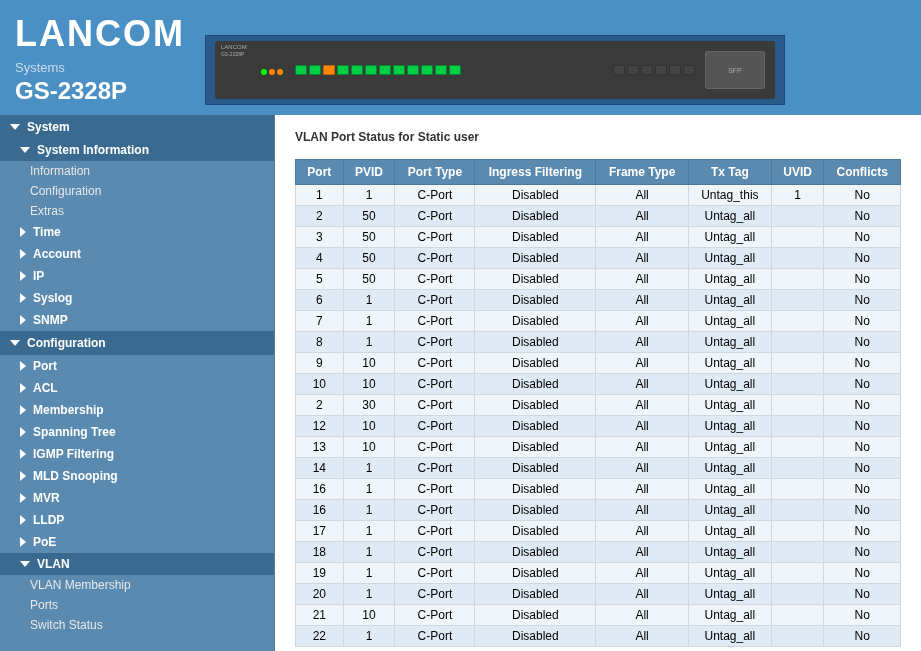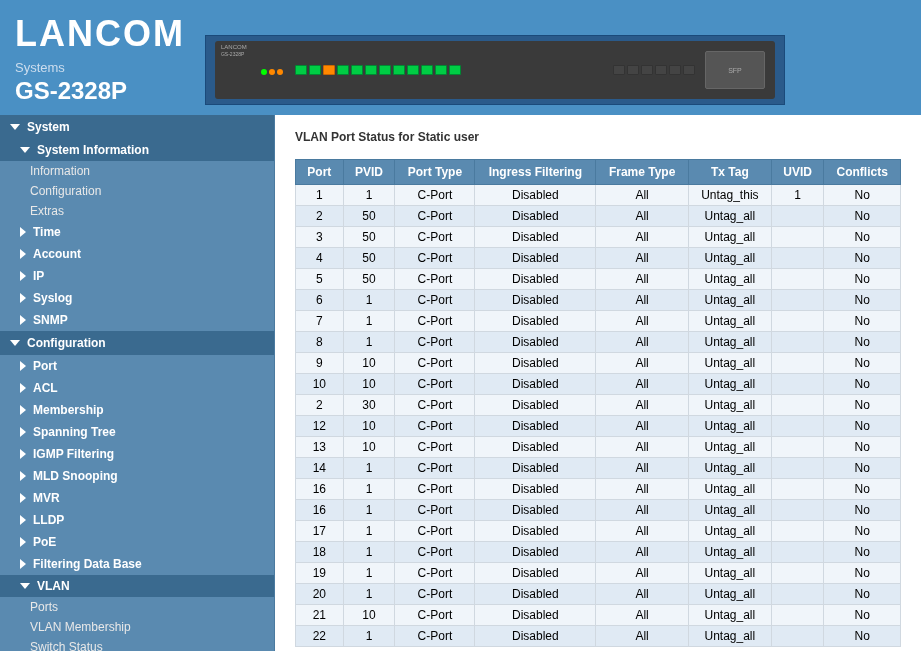--- a/index.html
+++ b/index.html
@@ -191,34 +191,30 @@
     <div class="sidebar-subsection">
       <span class="triangle-right"></span>
       <span>LLDP</span>
     </div>
 
     <div class="sidebar-subsection">
       <span class="triangle-right"></span>
       <span>PoE</span>
     </div>
 
-    <div class="sidebar-subsection">
-      <span class="triangle-right"></span>
-      <span>Filtering Data Base</span>
-    </div>
 
     <div class="sidebar-subsection active">
       <span class="triangle-down"></span>
       <span>VLAN</span>
     </div>
     <div class="sidebar-leaf">
+      <span>VLAN Membership</span>
+    </div>
+    <div class="sidebar-leaf">
       <span>Ports</span>
-    </div>
-    <div class="sidebar-leaf">
-      <span>VLAN Membership</span>
     </div>
     <div class="sidebar-leaf">
       <span>Switch Status</span>
     </div>
 
   </div>
 
   <div class="content">
     <div class="page-title">VLAN Port Status for Static user</div>
 

